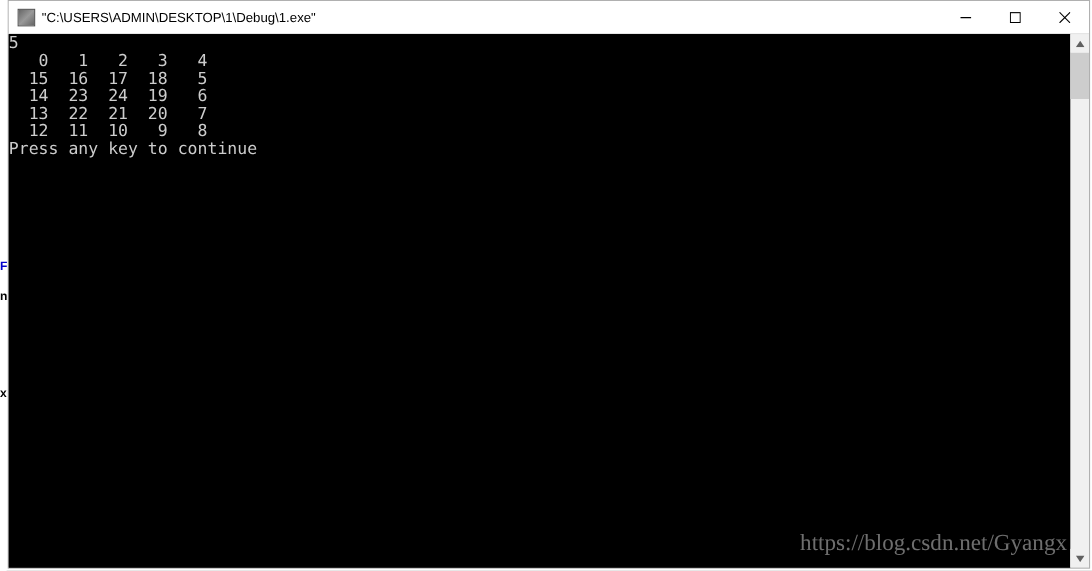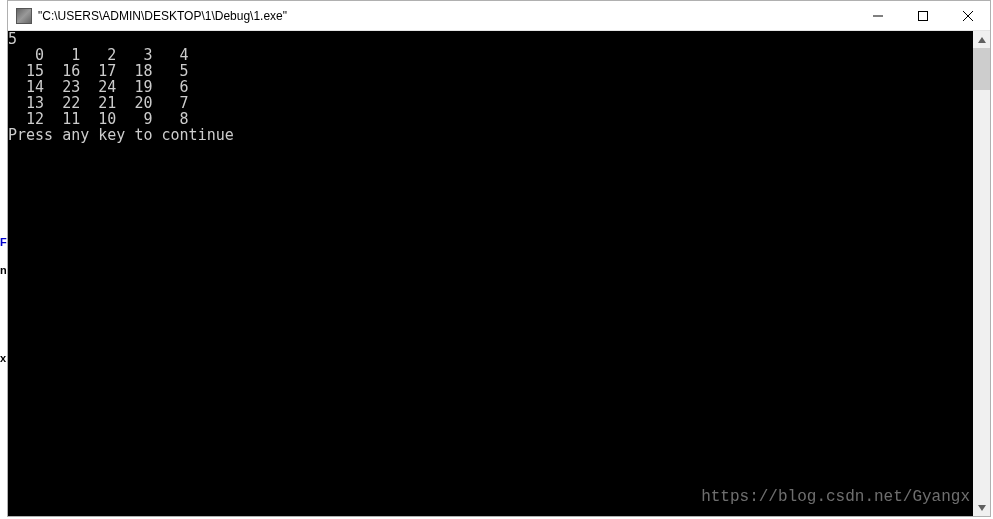--- a/index.html
+++ b/index.html
@@ -134,22 +134,22 @@
       left: 0;
       width: 17px;
       height: 42px;
       background: #cdcdcd;
     }
     .watermark {
       position: absolute;
       right: 20px;
       bottom: 10px;
       color: rgba(200,200,200,0.55);
-      font-size: 16px;
-      font-family: Liberation Mono, monospace;
+      font-size: 21px;
+      font-family: Liberation Serif, serif;
       pointer-events: none;
     }
   </style>
 </head>
 <body>
 
 <div class="left-edge">
   <span class="lf">F</span>
   <span class="ln">n</span>
   <span class="lx">x</span>

